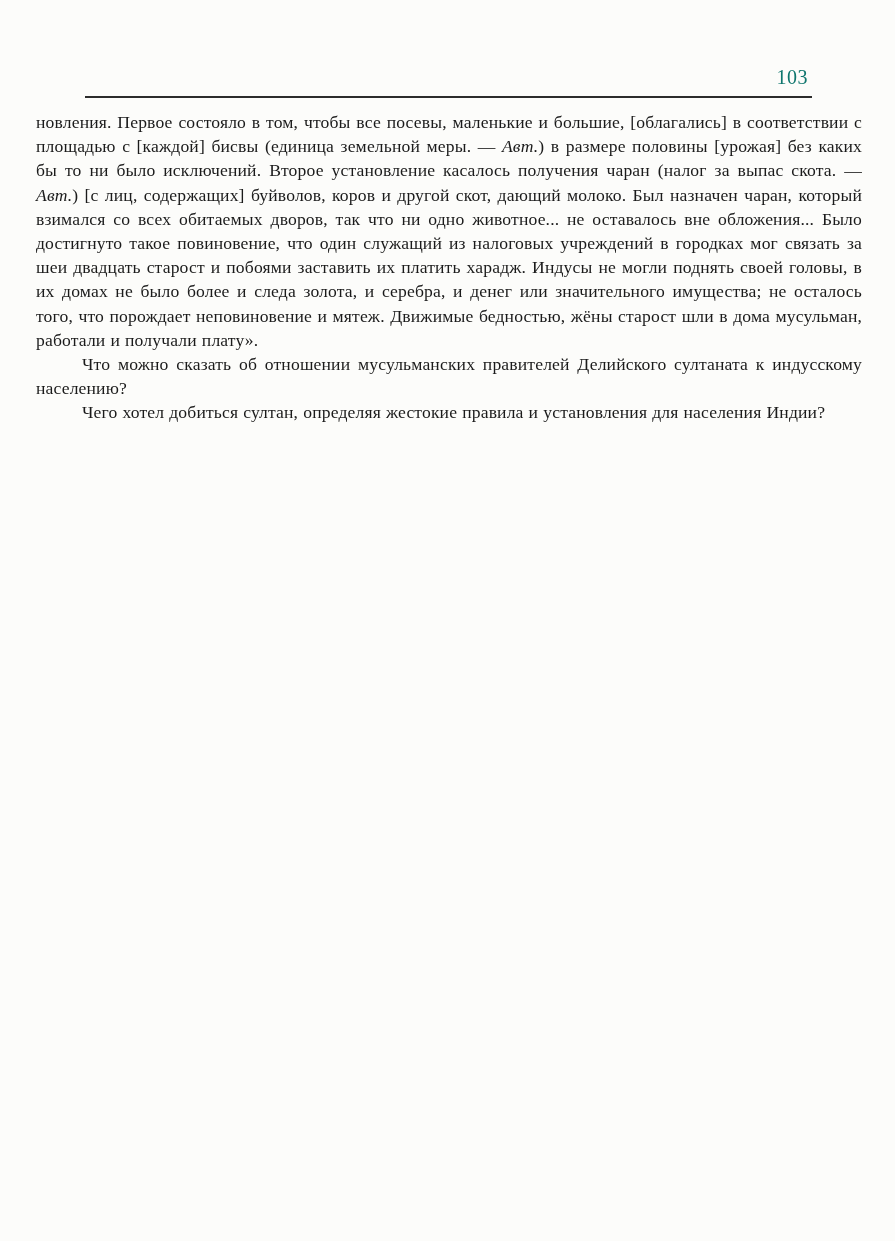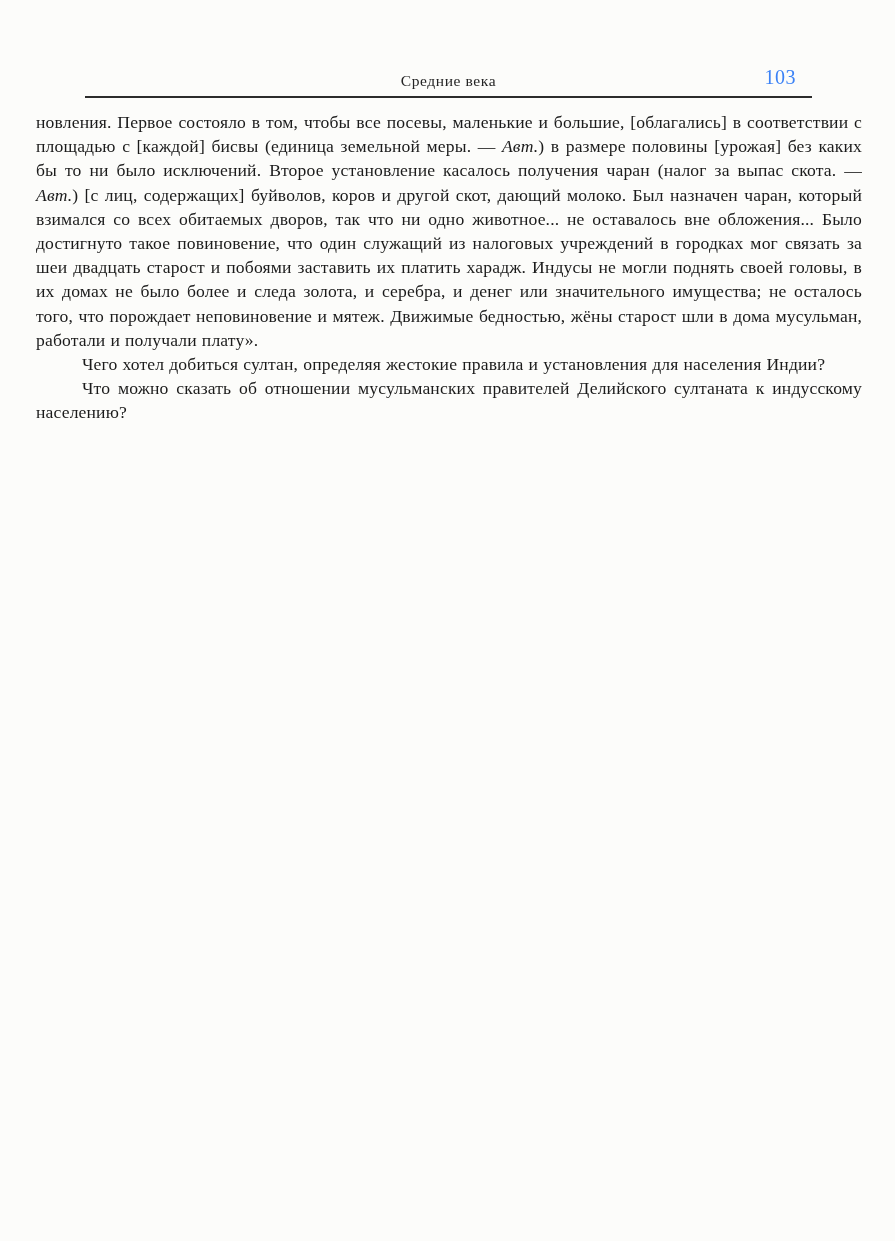--- a/index.html
+++ b/index.html
@@ -30,25 +30,25 @@
     left: 0;
     right: 0;
     top: 6px;
     text-align: center;
     font-size: 15.5px;
     letter-spacing: 0.6px;
     color: #242424;
   }
   .running-header .page-num {
     position: absolute;
-    right: 16px;
+    right: 4px;
     top: 0;
     font-size: 20px;
     letter-spacing: 0.5px;
-    color: #3b82f6;
+    color: #0f766e;
   }
   .head-rule {
     position: absolute;
     top: 96px;
     left: 85px;
     right: 83px;
     height: 2px;
     background: #2c2c2c;
   }
   .content {
@@ -70,25 +70,24 @@
   }
   .content i {
   }
 </style>
 </head>
 <body>
 
 <div class="page">
 
   <div class="running-header">
-    <span class="head-title">Средние века</span>
     <span class="page-num">103</span>
   </div>
 
   <div class="head-rule"></div>
 
   <div class="content">
     <p class="quote"><span>новления. Первое состояло в том, чтобы все посевы, маленькие и большие, [облагались] в соответствии с площадью с [каждой] бисвы (единица земельной меры. — </span><i>Авт.</i><span>) в размере половины [урожая] без каких бы то ни было исключений. Второе установление касалось получения чаран (налог за выпас скота. — </span><i>Авт.</i><span>) [с лиц, содержащих] буйволов, коров и другой скот, дающий молоко. Был назначен чаран, который взимался со всех обитаемых дворов, так что ни одно животное... не оставалось вне обложения... Было достигнуто такое повиновение, что один служащий из налоговых учреждений в городках мог связать за шеи двадцать старост и побоями заставить их платить харадж. Индусы не могли поднять своей головы, в их домах не было более и следа золота, и серебра, и денег или значительного имущества; не осталось того, что порождает неповиновение и мятеж. Движимые бедностью, жёны старост шли в дома мусульман, работали и получали плату».</span></p>
+    <p class="question">Что можно сказать об отношении мусульманских правителей Делийского султаната к индусскому населению?</p>
     <p class="question">Чего хотел добиться султан, определяя жестокие правила и установления для населения Индии?</p>
-    <p class="question">Что можно сказать об отношении мусульманских правителей Делийского султаната к индусскому населению?</p>
   </div>
 
 </div>
 
 </body></html>

